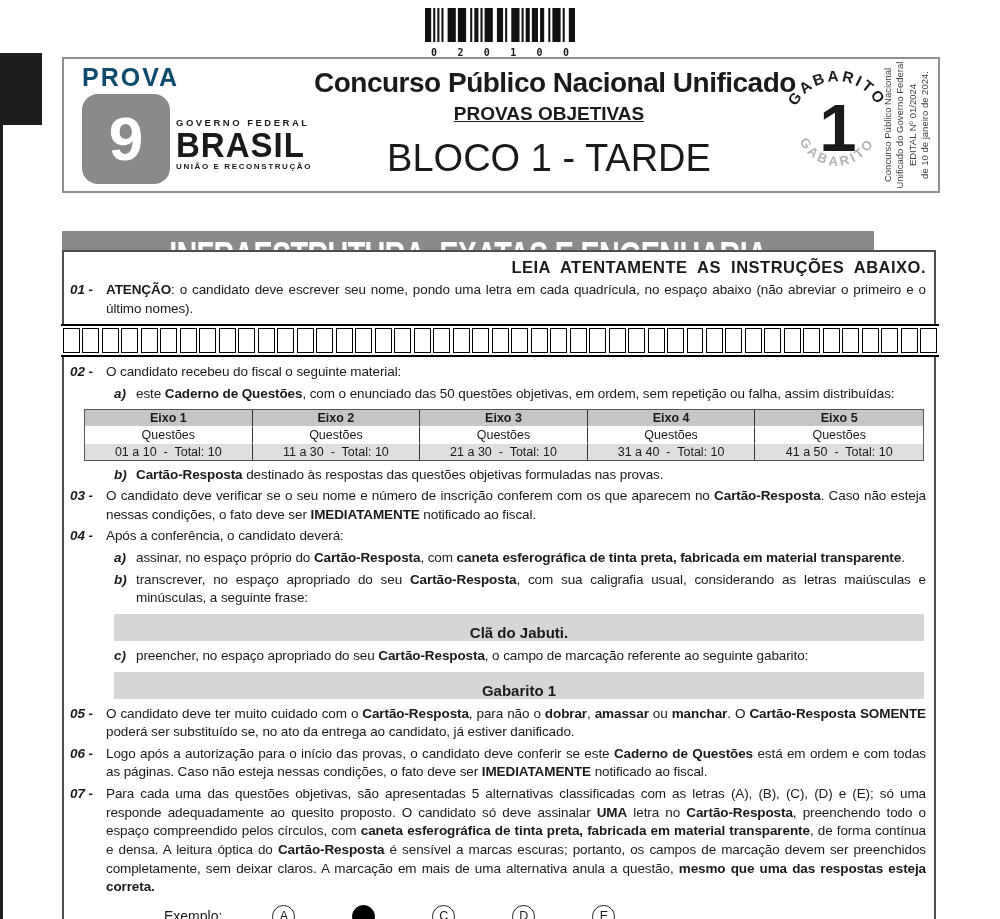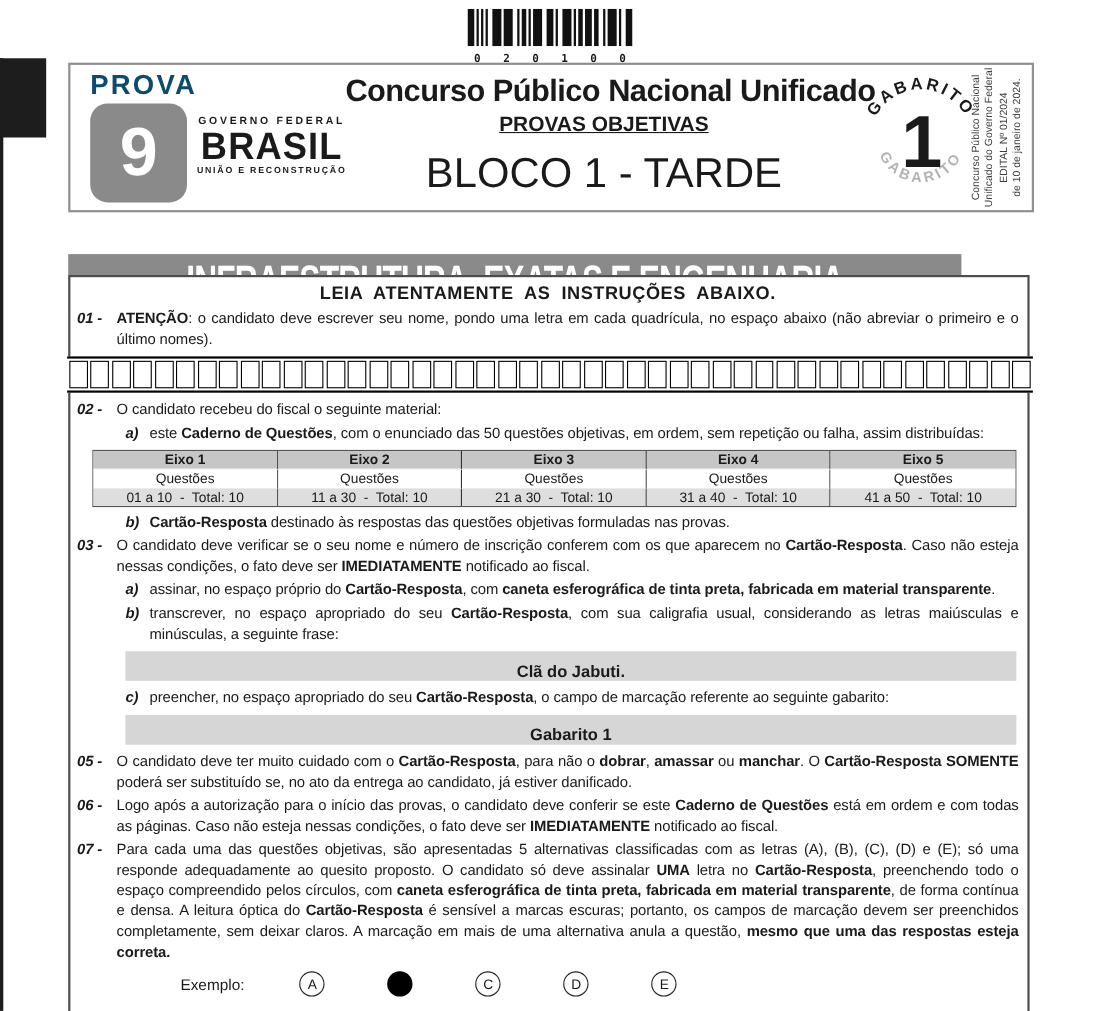--- a/index.html
+++ b/index.html
@@ -12,40 +12,40 @@
   .barcode{position:absolute;left:50%;top:8px;transform:translateX(-50%);width:150px;text-align:center;}
   .bcDigits{display:flex;justify-content:space-between;padding:0 6px;font-family:"DejaVu Sans Mono",monospace;
             font-size:10px;font-weight:bold;margin-top:1px;}
   
   .headerBox{position:absolute;left:62px;top:57px;width:874px;height:132px;border:2px solid #8f8f8f;background:#fff;}
   .provaWrap{position:absolute;left:18px;top:4px;width:92px;text-align:center;}
   .provaLabel{font-size:25px;font-weight:bold;color:#0c4a6e;letter-spacing:2px;}
   .provaSquare{margin-top:2px;width:88px;height:90px;background:#8a8a8a;border-radius:16px;
                display:flex;align-items:center;justify-content:center;}
   .provaNum{color:#fff;font-size:62px;font-weight:bold;line-height:1;}
-  .govLogo{position:absolute;left:112px;top:46px;width:142px;text-align:center;}
+  .govLogo{position:absolute;left:112px;top:58px;width:142px;text-align:left;}
   .govTop{font-size:9.5px;font-weight:bold;letter-spacing:2.5px;}
   .govName{font-size:33px;font-weight:900;letter-spacing:1px;line-height:1;transform:scaleY(1.05);}
   .govBottom{font-size:8px;font-weight:bold;letter-spacing:1.6px;margin-top:1px;}
   .titleCol{position:absolute;left:250px;top:8px;width:470px;text-align:center;}
   .mainTitle{font-size:28px;font-weight:900;letter-spacing:-0.5px;white-space:nowrap;}
   .subTitle{font-size:19px;font-weight:bold;margin-top:4px;text-decoration:underline;}
   .blockTitle{font-size:38px;font-weight:400;margin-top:12px;letter-spacing:0px;}
   .stamp{position:absolute;left:712px;top:5px;width:122px;height:122px;}
   .edital{position:absolute;left:782px;top:36px;width:132px;height:60px;transform:rotate(-90deg);
           text-align:center;font-size:9.5px;line-height:1.3;color:#3c3c3c;}
   
   .banner{position:absolute;left:62px;top:195px;width:812px;height:50px;background:var(--banner-gray,#8a8a8a);
           display:flex;align-items:center;justify-content:center;margin-top:36px;}
   .banner span{display:inline-block;color:#fff;font-weight:bold;font-size:40px;letter-spacing:-1px;
                transform:scaleX(0.72);white-space:nowrap;}
   
   .instrBox{position:absolute;left:62px;top:250px;width:874px;height:700px;border:2px solid #4d4d4d;
             padding:4px 8px 0 6px;box-sizing:border-box;background:#fff;}
-  .instrTitle{text-align:center;font-weight:bold;font-size:16.5px;letter-spacing:0.5px;word-spacing:5px;margin:2px 0 4px 0;}
+  .instrTitle{text-align:right;font-weight:bold;font-size:16.5px;letter-spacing:0.5px;word-spacing:5px;margin:2px 0 4px 0;}
   .row{display:flex;margin:3px 0;font-size:13.5px;line-height:1.38;letter-spacing:-0.1px;}
   .row .marker{flex:0 0 36px;font-weight:bold;white-space:nowrap;font-style:italic;}
   .row.sub{margin-left:44px;}
   .row.sub .marker{flex:0 0 22px;}
   .row .body{flex:1;text-align:justify;}
   .b{font-weight:bold;}
   
   .nameGrid{display:flex;gap:2.5px;margin:6px -13px 6px -9px;border-top:2px solid #000;border-bottom:2px solid #000;
             padding:2px 2px;background:#fff;}
   .nameGrid .cell{flex:1;height:23px;border:1.5px solid #000;background:#fff;}
@@ -229,20 +229,24 @@
           <div class="tr">41 a 50  -  Total: 10</div>
         </div>
         <div class="row sub">
           <span class="marker">b)</span>
           <div class="body"><span class="b">Cartão-Resposta</span><span> destinado às respostas das questões objetivas formuladas nas provas.</span></div>
         </div>
         <div class="row item">
           <span class="marker">03 -</span>
           <div class="body"><span>O candidato deve verificar se o seu nome e número de inscrição conferem com os que aparecem no </span><span class="b">Cartão-Resposta</span><span>. Caso não esteja nessas condições, o fato deve ser </span><span class="b">IMEDIATAMENTE</span><span> notificado ao fiscal.</span></div>
         </div>
+        <div class="row item">
+          <span class="marker">04 -</span>
+          <div class="body"><span>Após a conferência, o candidato deverá:</span></div>
+        </div>
         <div class="row sub">
           <span class="marker">a)</span>
           <div class="body"><span>assinar, no espaço próprio do </span><span class="b">Cartão-Resposta</span><span>, com </span><span class="b">caneta esferográfica de tinta preta, fabricada em material transparente</span><span>.</span></div>
         </div>
         <div class="row sub">
           <span class="marker">b)</span>
           <div class="body"><span>transcrever, no espaço apropriado do seu </span><span class="b">Cartão-Resposta</span><span>, com sua caligrafia usual, considerando as letras maiúsculas e minúsculas, a seguinte frase:</span></div>
         </div>
         <div class="graybox">
           <span>Clã do Jabuti.</span>

